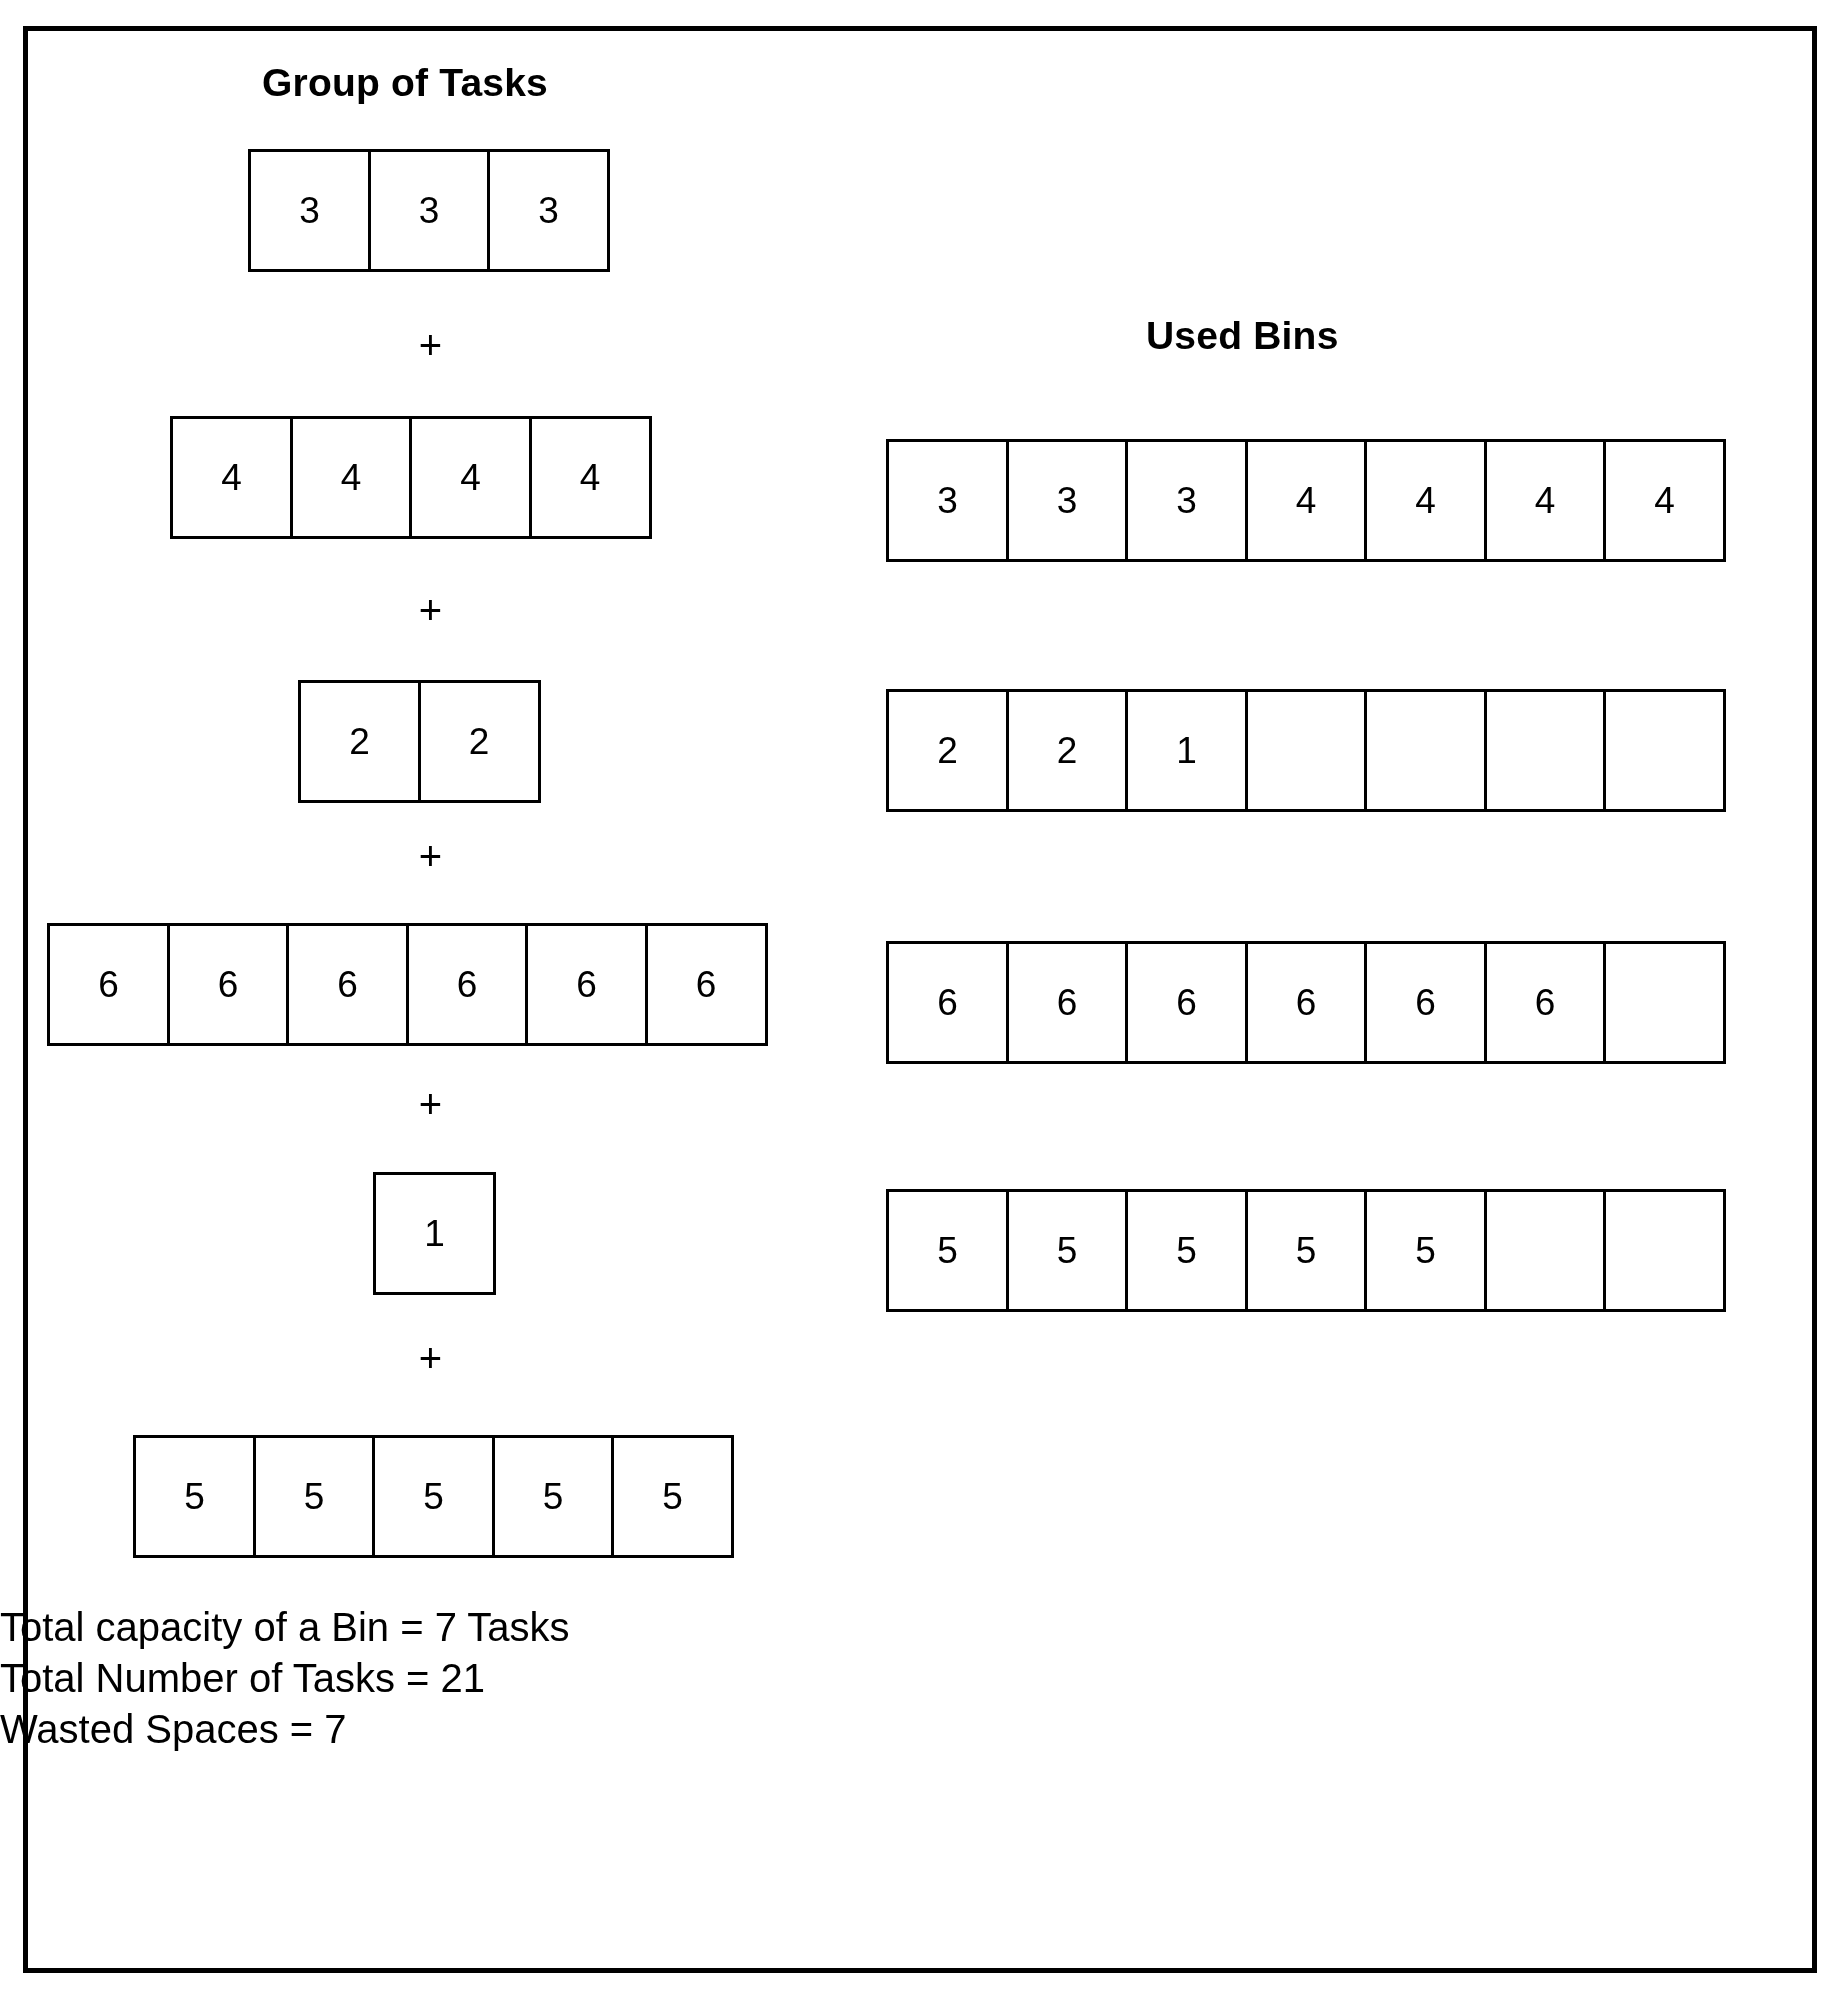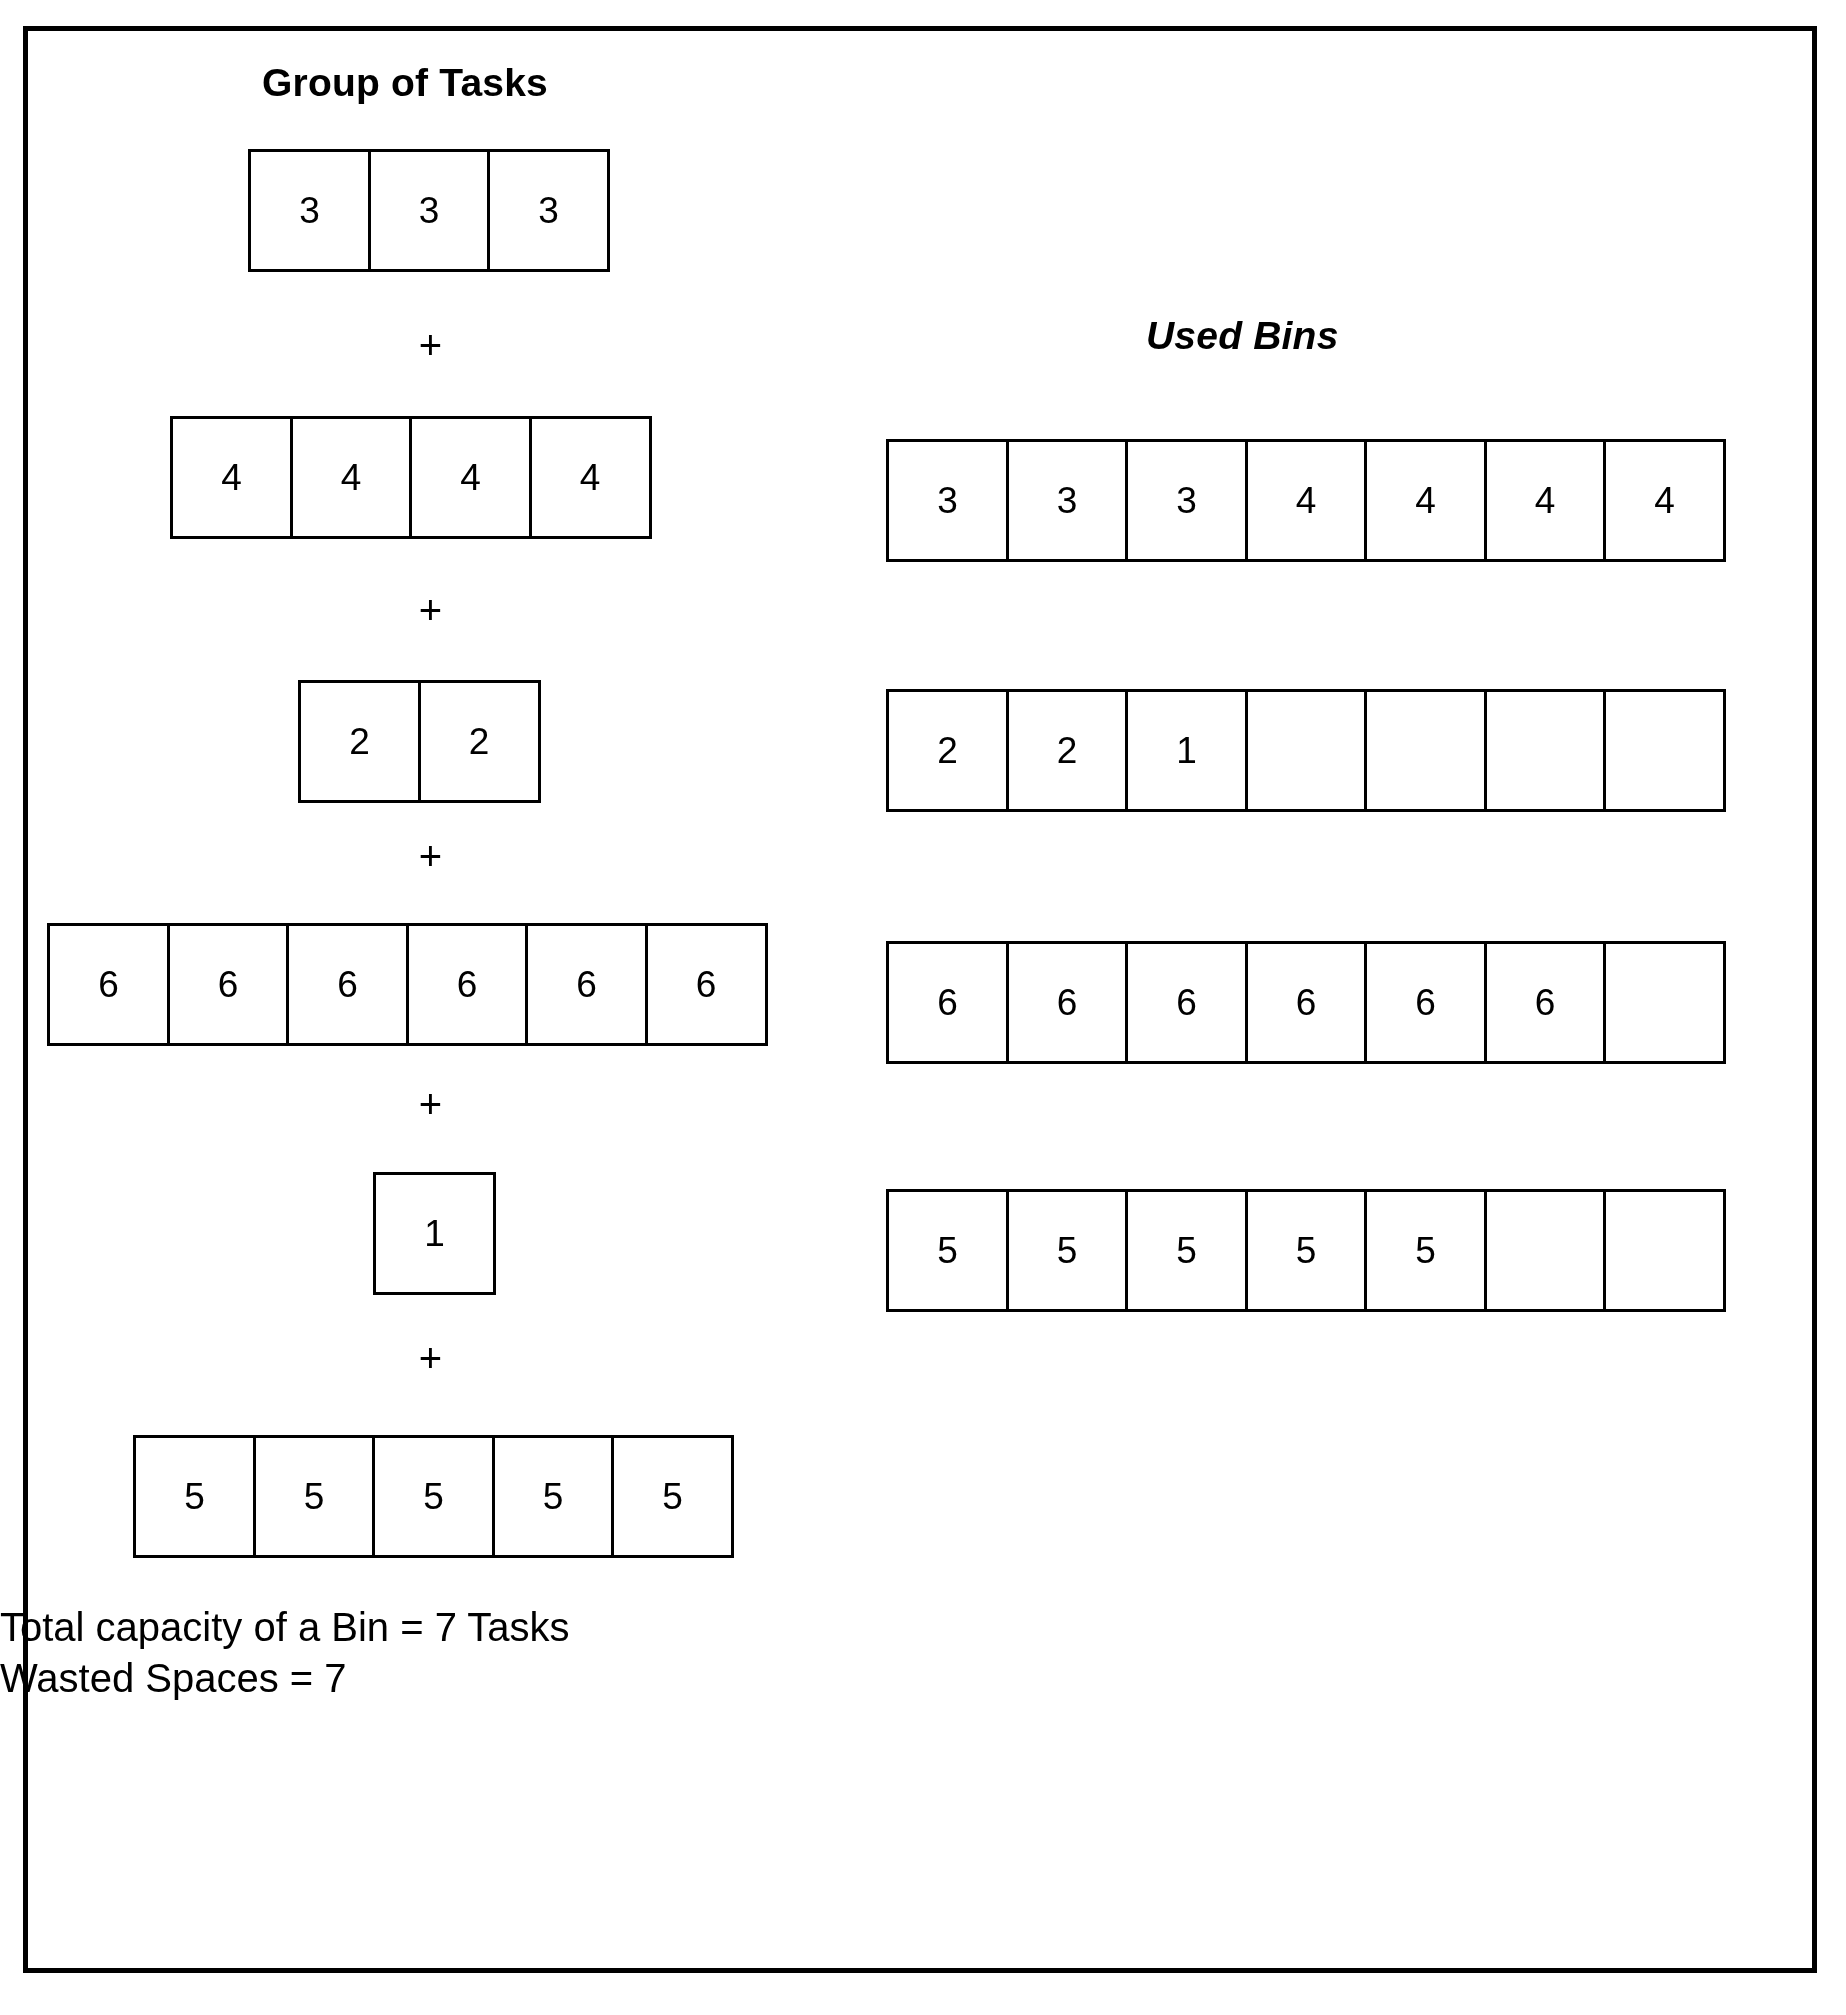--- a/index.html
+++ b/index.html
@@ -30,21 +30,21 @@
 
   
   .heading {
     position: absolute;
     font-weight: bold;
     font-size: 39px;
     letter-spacing: 0.2px;
     white-space: nowrap;
   }
   #heading-tasks  { left: 262px;  top: 61px;  }
-  #heading-bins   { left: 1146px; top: 314px; font-style: italic; }
+  #heading-bins   { left: 1146px; top: 314px; }
 
   
   .row {
     position: absolute;
     display: flex;
     align-items: flex-start;
   }
   .cell {
     border: 3.5px solid #000000;
     box-sizing: border-box;
@@ -199,16 +199,17 @@
     <div class="cell">5</div>
     <div class="cell">5</div>
     <div class="cell">5</div>
     <div class="cell">5</div>
     <div class="cell empty"></div>
     <div class="cell empty"></div>
   </div>
 
   <div id="summary">
     <div class="line">Total capacity of a Bin = 7 Tasks</div>
+    <div class="line">Total Number of Tasks = 21</div>
     <div class="line">Wasted Spaces = 7</div>
   </div>
 </div>
 
 
 </body></html>

